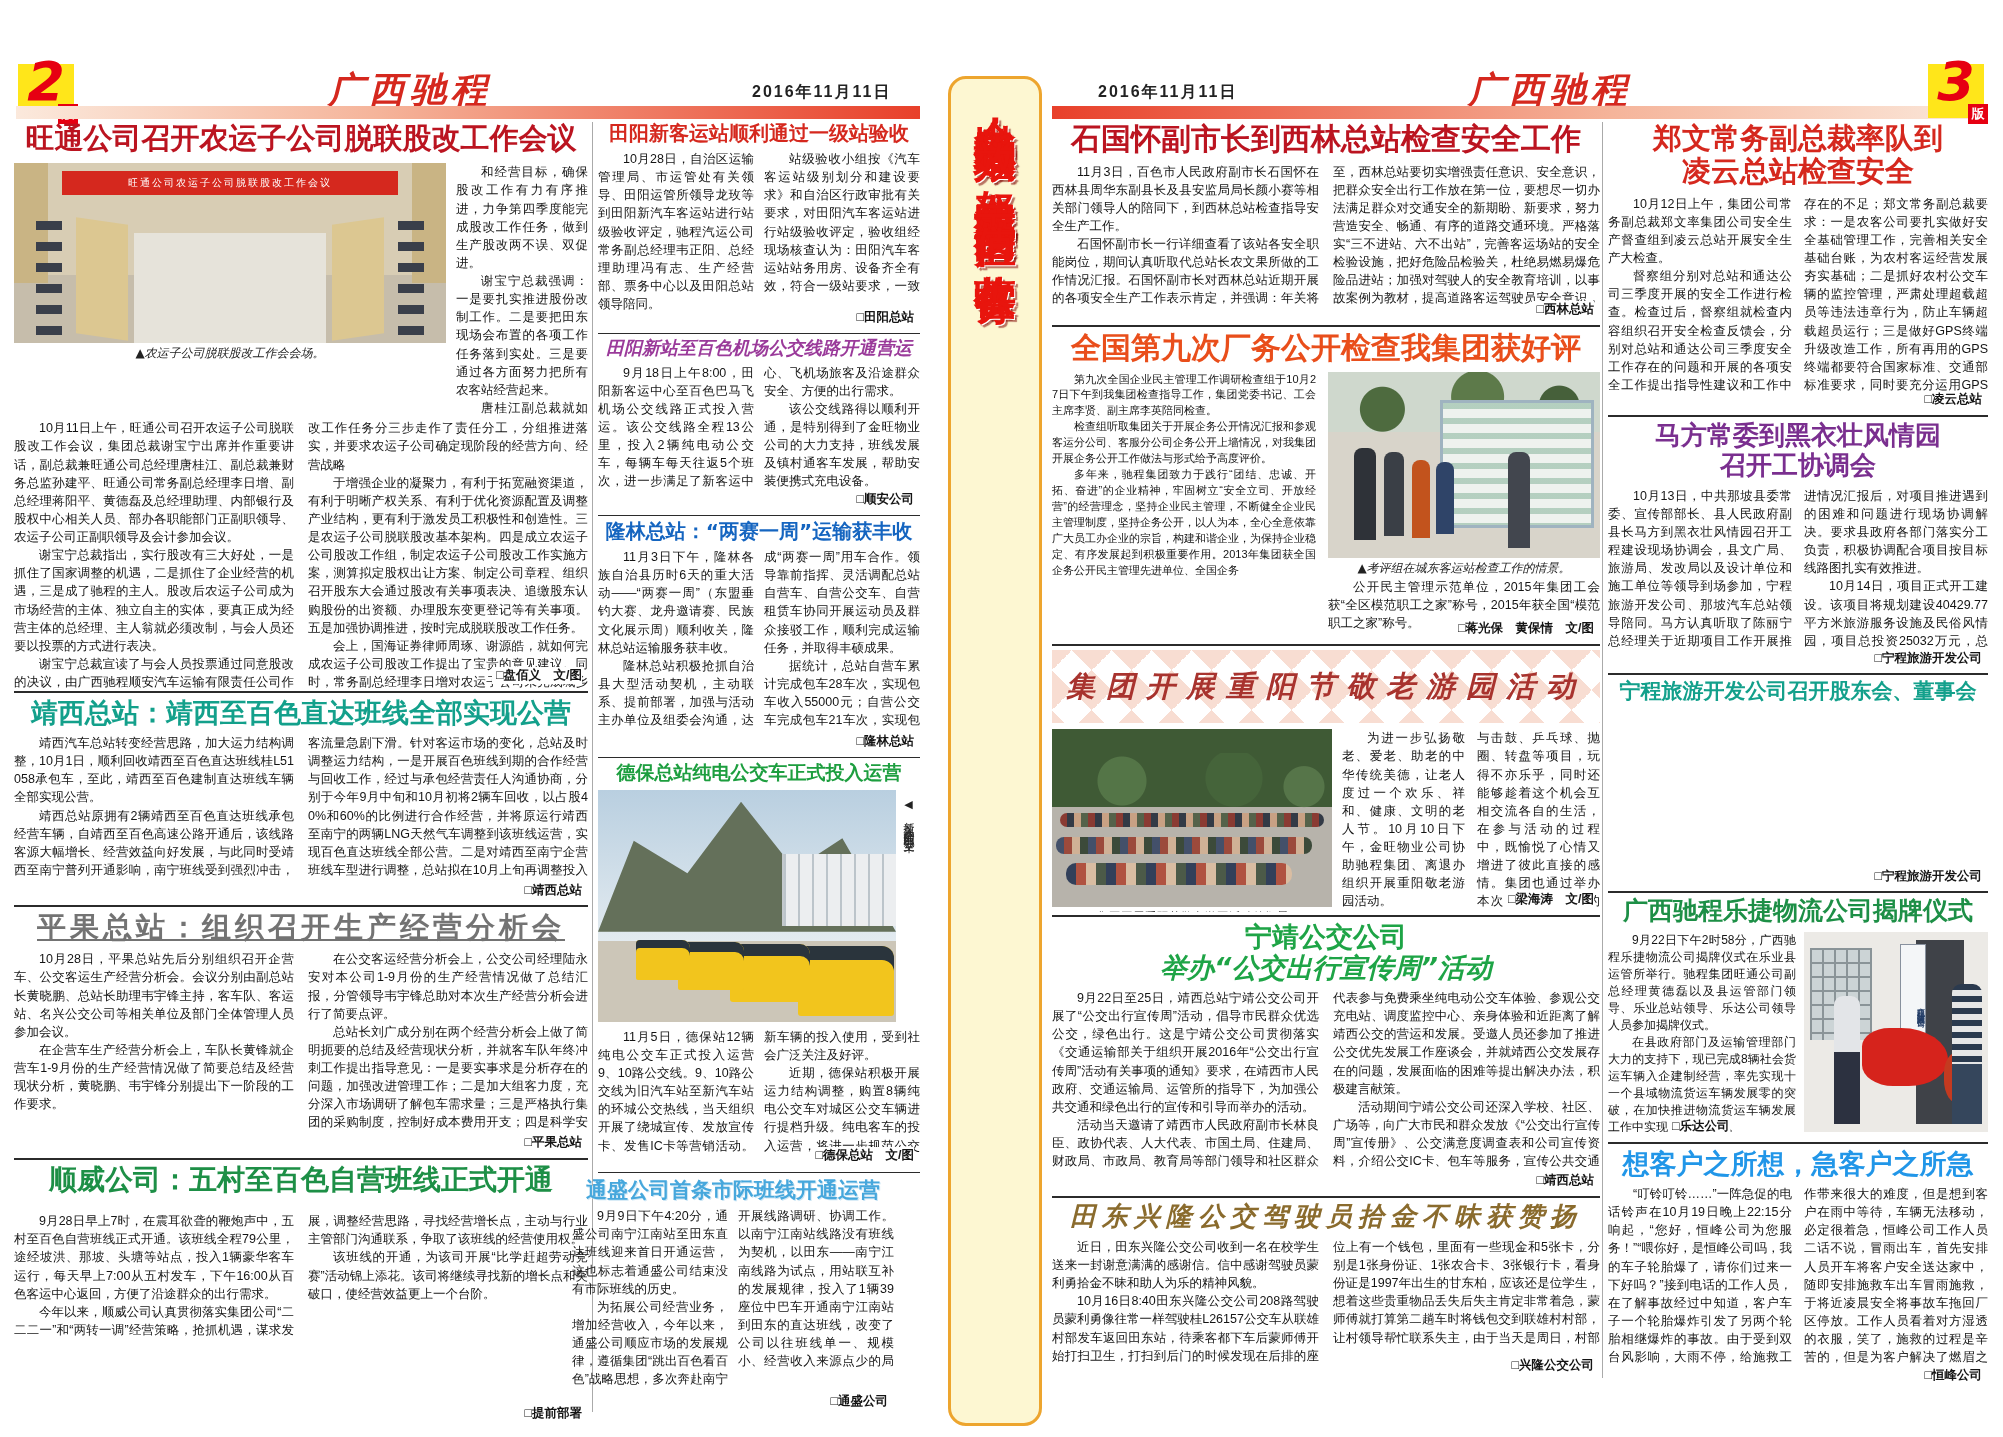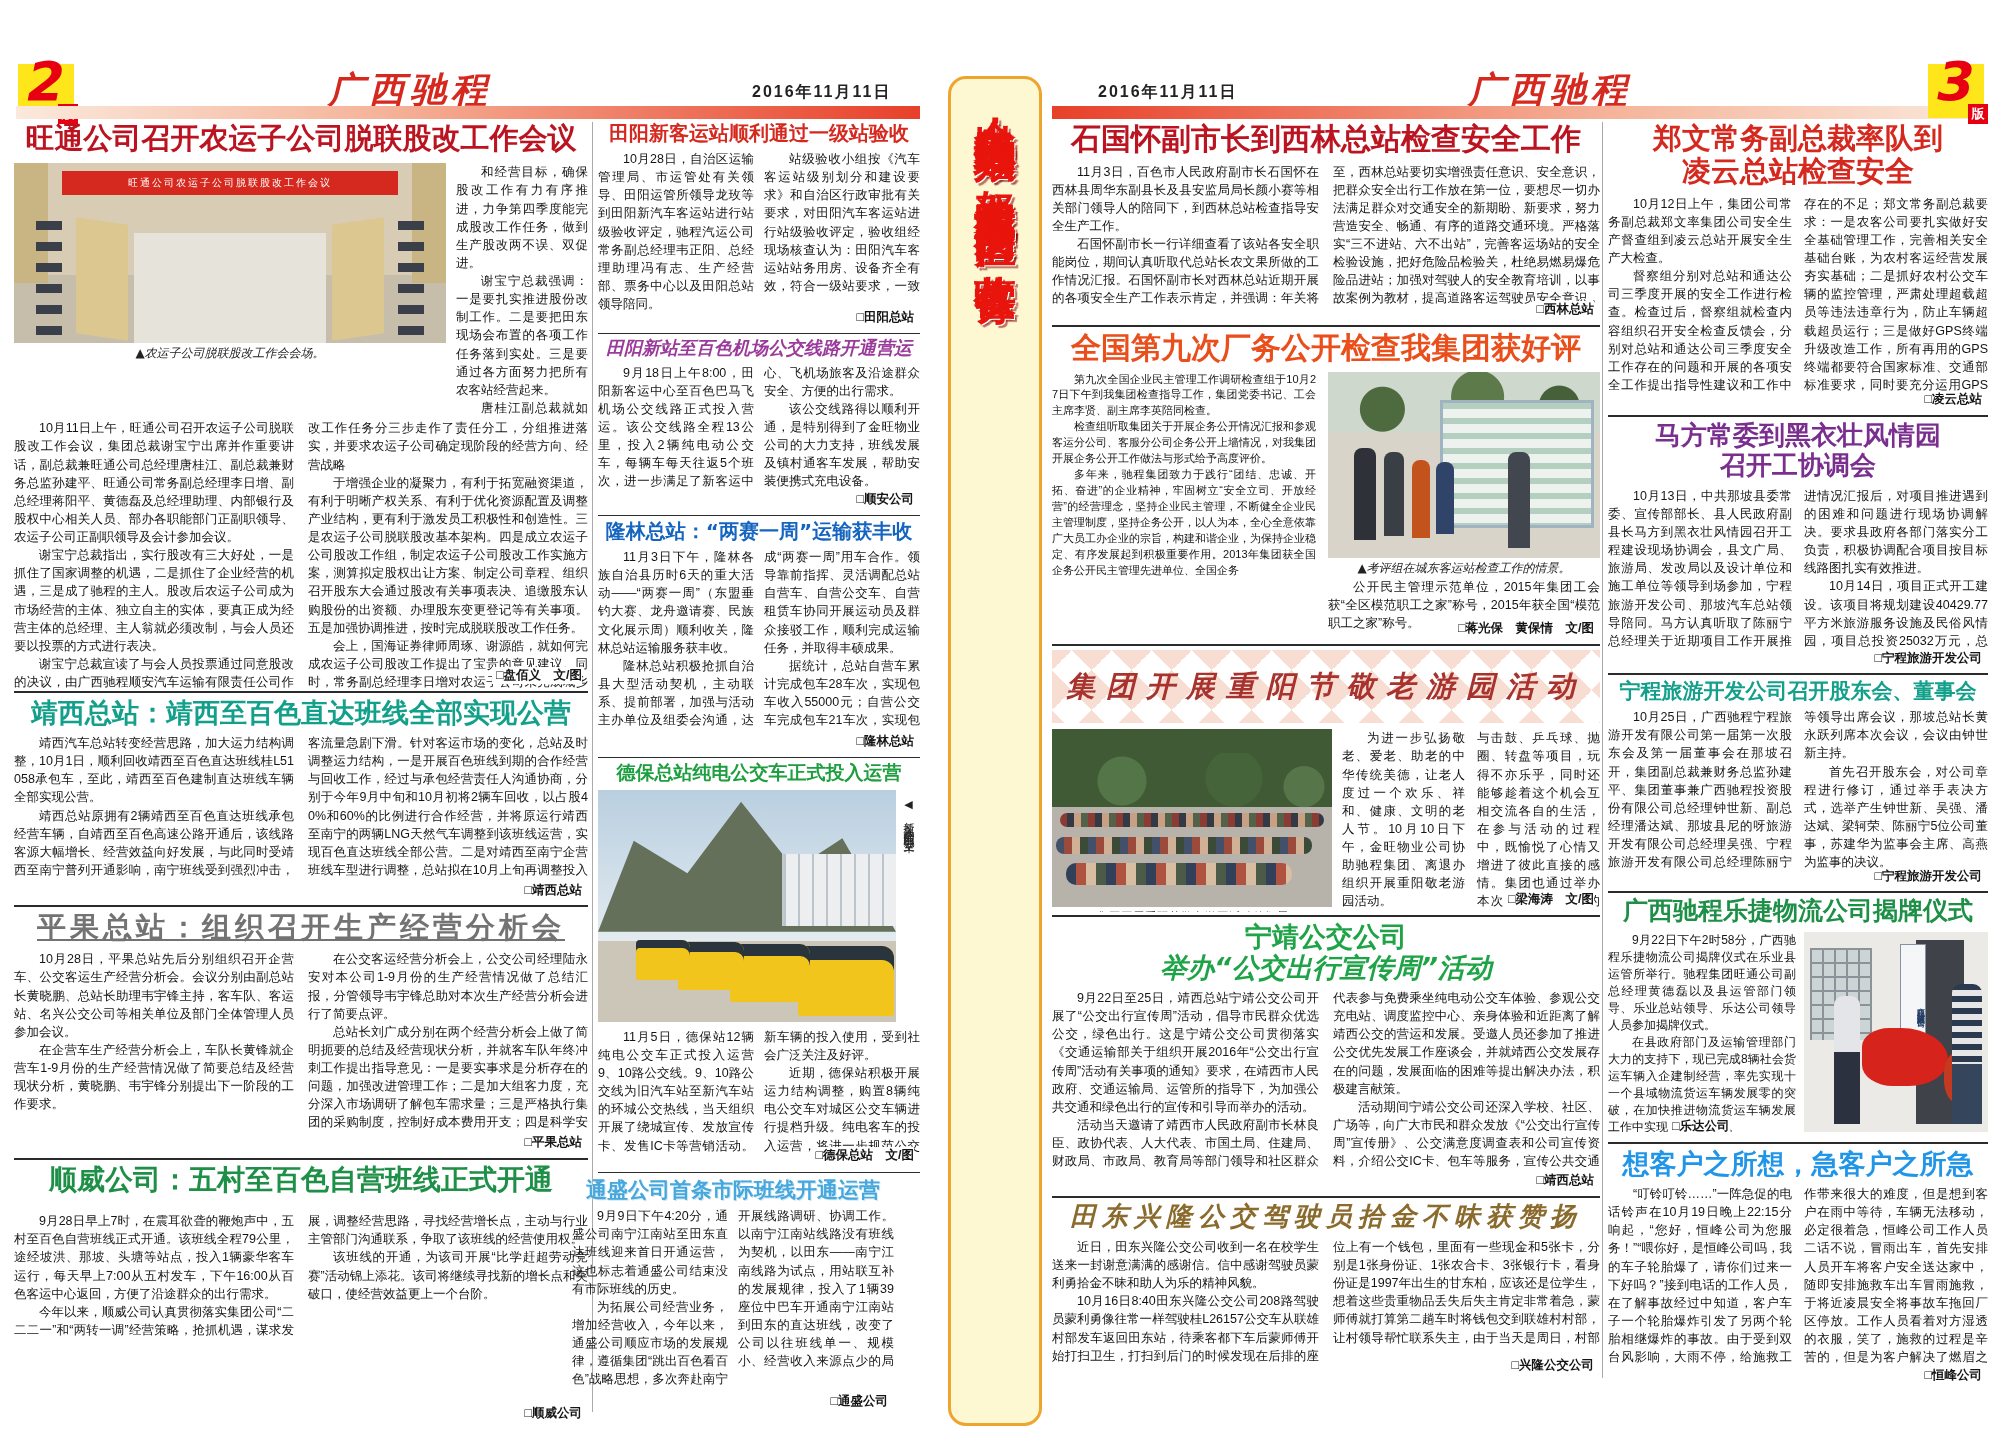--- a/index.html
+++ b/index.html
@@ -131,21 +131,21 @@
 
   <div class="hr" style="left:14px;top:1158px;width:574px;"></div>
 
   <section class="art" style="left:14px;top:1164px;width:574px;height:262px;">
     <div class="hl" style="font-size:28px;color:#1d8f46;">顺威公司：五村至百色自营班线正式开通</div>
     <div class="body2" style="height:208px;margin-top:16px;">
         <p class="para">9月28日早上7时，在震耳欲聋的鞭炮声中，五村至百色自营班线正式开通。该班线全程79公里，途经坡洪、那坡、头塘等站点，投入1辆豪华客车运行，每天早上7:00从五村发车，下午16:00从百色客运中心返回，方便了沿途群众的出行需求。</p>
         <p class="para">今年以来，顺威公司认真贯彻落实集团公司“二二二一”和“两转一调”经营策略，抢抓机遇，谋求发展，调整经营思路，寻找经营增长点，主动与行业主管部门沟通联系，争取了该班线的经营使用权。</p>
         <p class="para">该班线的开通，为该司开展“比学赶超劳动竞赛”活动锦上添花。该司将继续寻找新的增长点和突破口，使经营效益更上一个台阶。</p>
       </div>
-    <div class="byline">□顺威公司</div>
+    <div class="byline">□提前部署</div>
   </section>
 
   <section class="art" style="left:598px;top:122px;width:322px;height:208px;">
     <div class="hl" style="font-size:20px;color:#d5281e;">田阳新客运站顺利通过一级站验收</div>
     <div class="body2" style="height:168px;margin-top:5px;column-gap:10px;">
         <p class="para">10月28日，自治区运输管理局、市运管处有关领导、田阳运管所领导龙玫等到田阳新汽车客运站进行站级验收评定，驰程汽运公司常务副总经理韦正阳、总经理助理冯有志、生产经营部、票务中心以及田阳总站领导陪同。</p>
         <p class="para">站级验收小组按《汽车客运站级别划分和建设要求》和自治区行政审批有关要求，对田阳汽车客运站进行站级验收评定，验收组经现场核查认为：田阳汽车客运站站务用房、设备齐全有效，符合一级站要求，一致同意按汽车客运站级别，定为一级汽车客运站。</p>
       </div>
     <div class="byline">□田阳总站</div>
   </section>
@@ -312,24 +312,20 @@
         <p class="para">10月13日，中共那坡县委常委、宣传部部长、县人民政府副县长马方到黑衣壮风情园召开工程建设现场协调会，县文广局、旅游局、发改局以及设计单位和施工单位等领导到场参加，宁程旅游开发公司、那坡汽车总站领导陪同。马方认真听取了陈丽宁总经理关于近期项目工作开展推进情况汇报后，对项目推进遇到的困难和问题进行现场协调解决。要求县政府各部门落实分工负责，积极协调配合项目按目标线路图扎实有效推进。</p>
         <p class="para">10月14日，项目正式开工建设。该项目将规划建设40429.77平方米旅游服务设施及民俗风情园，项目总投资25032万元，总占地面积238.8亩。建设内容包含黑衣壮风情街、那坡县黑衣壮歌剧院、博物馆、舞台、文化广场、黑衣壮村落、体验中心、特色小舍、养生园等。</p>
       </div>
     <div class="byline">□宁程旅游开发公司</div>
   </section>
 
   <div class="hr" style="left:1608px;top:673px;width:380px;"></div>
 
   <section class="art" style="left:1608px;top:679px;width:380px;height:210px;">
     <div class="hl" style="font-size:21px;color:#13a08b;">宁程旅游开发公司召开股东会、董事会</div>
-    <div class="body2" style="height:170px;margin-top:5px;column-gap:12px;">
-        <p class="para">10月25日，广西驰程宁程旅游开发有限公司第一届第一次股东会及第一届董事会在那坡召开，集团副总裁兼财务总监孙建平、集团董事兼广西驰程投资股份有限公司总经理钟世新、副总经理潘达斌、那坡县尼的呀旅游开发有限公司总经理吴强、宁程旅游开发有限公司总经理陈丽宁等领导出席会议，那坡总站长黄永跃列席本次会议，会议由钟世新主持。</p>
-        <p class="para">首先召开股东会，对公司章程进行修订，通过举手表决方式，选举产生钟世新、吴强、潘达斌、梁轲荣、陈丽宁5位公司董事，苏建华为监事会主席、高燕为监事的决议。</p>
-      </div>
     <div class="byline">□宁程旅游开发公司</div>
   </section>
 
   <div class="hr" style="left:1608px;top:891px;width:380px;"></div>
 
   <section class="art" style="left:1608px;top:897px;width:380px;height:242px;">
     <div class="hl" style="font-size:25px;color:#1d8f46;">广西驰程乐捷物流公司揭牌仪式</div>
     <div style="margin-top:6px;">
       <div class="floatl" style="width:188px;height:200px;overflow:hidden;font-size:12px;line-height:1.42;text-align:justify;word-break:break-all;">
           <p class="para">9月22日下午2时58分，广西驰程乐捷物流公司揭牌仪式在乐业县运管所举行。驰程集团旺通公司副总经理黄德磊以及县运管部门领导、乐业总站领导、乐达公司领导人员参加揭牌仪式。</p>

